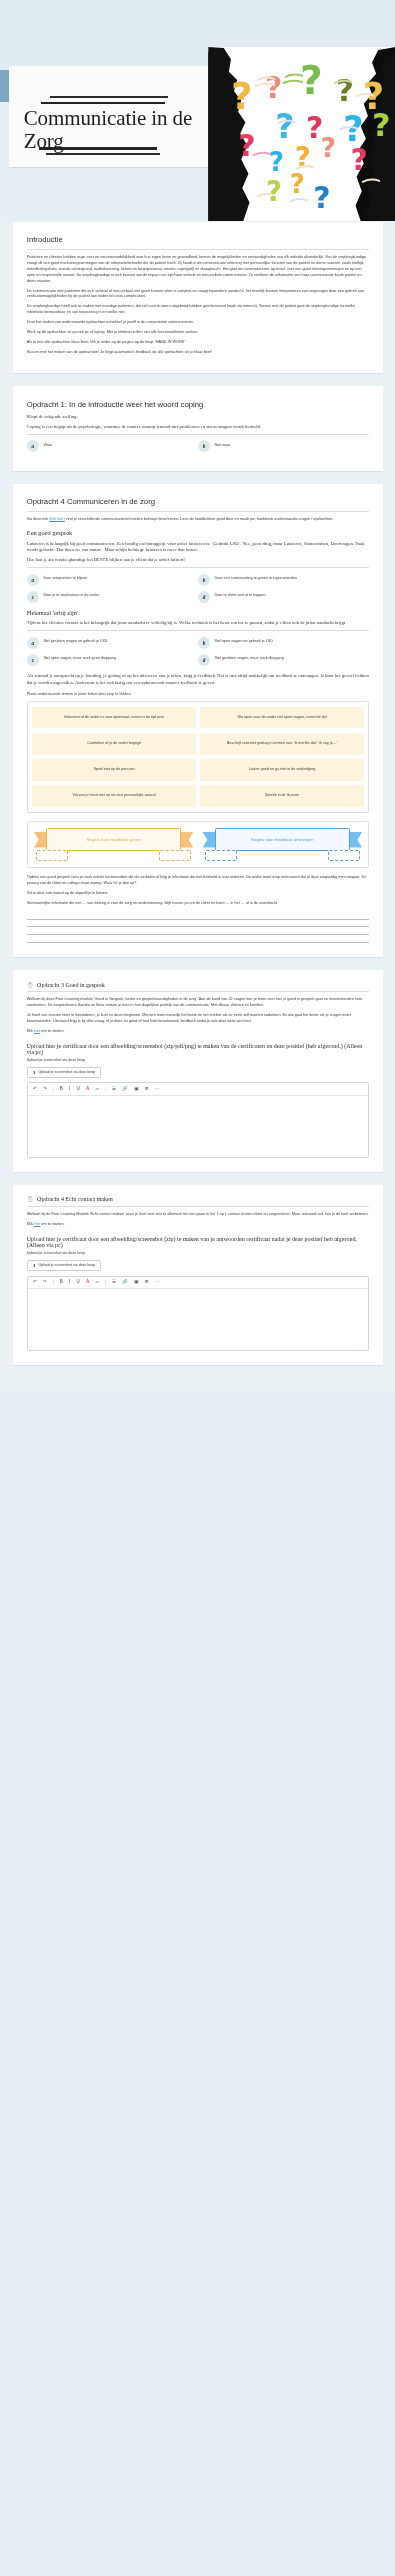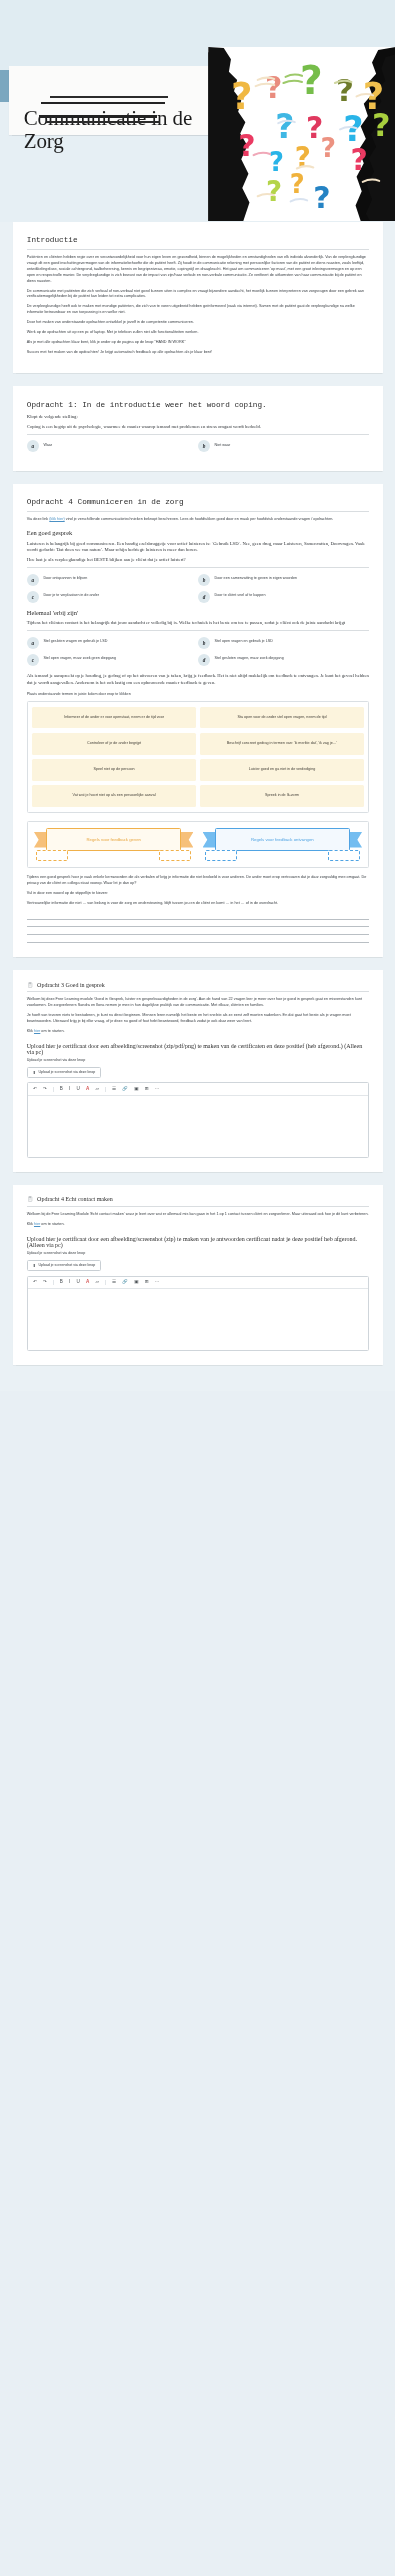--- a/index.html
+++ b/index.html
@@ -11,21 +11,21 @@
     color:#2f3337;
     -webkit-font-smoothing:antialiased;
   }
 
   
   .hero { position:relative; width:396px; height:222px; overflow:hidden; background:#dfeaf1; }
   .hero-topband { position:absolute; left:0; top:0; width:396px; height:70px; background:#e0ecf2; }
   .hero-blueband { position:absolute; left:0; top:70px; width:396px; height:32px; background:#7ba7bf; }
   .hero-lower { position:absolute; left:0; top:102px; width:396px; height:120px; background:#e6eff4; }
   .hero-card {
-    position:absolute; left:9.3px; top:66px; width:200px; height:69px;
+    position:absolute; left:9.3px; top:66px; width:200px; height:101px;
     background:#fbfbfa; box-shadow:0 0.5px 1px rgba(0,0,0,.10);
     z-index:3;
   }
   .hero-rule-top { position:absolute; left:41px; top:30px; width:118px; height:1.5px; background:#2b2b2b; }
   .hero-rule-top2 { position:absolute; left:32px; top:36px; width:124px; height:2.1px; background:#232323; }
   .hero-title {
     position:absolute; left:14.4px; top:41px; width:179px;
     font-family:"Liberation Serif", serif;
     font-size:21px; line-height:23px; color:#1d1d1d; letter-spacing:-0.1px;
   }
@@ -43,21 +43,21 @@
   }
   .card {
     background:#ffffff;
     margin:0 13.4px 0 13.4px;
     padding:11.3px 13.4px 13.4px 13.4px;
     box-shadow:0 0.5px 1px rgba(0,0,0,.07);
   }
   .card + .card { margin-top:13.4px; }
 
   h2.sec {
-    font-family:Liberation Mono, monospace;
+    font-family:Liberation Sans, sans-serif;
     font-weight:400;
     font-size:7.7px;
     line-height:10.3px;
     color:#2b2b2b;
     margin:2.1px 0 3.6px 0;
   }
   h3.sub {
     font-family:"Liberation Serif", serif;
     font-weight:400;
     font-size:6.4px;

